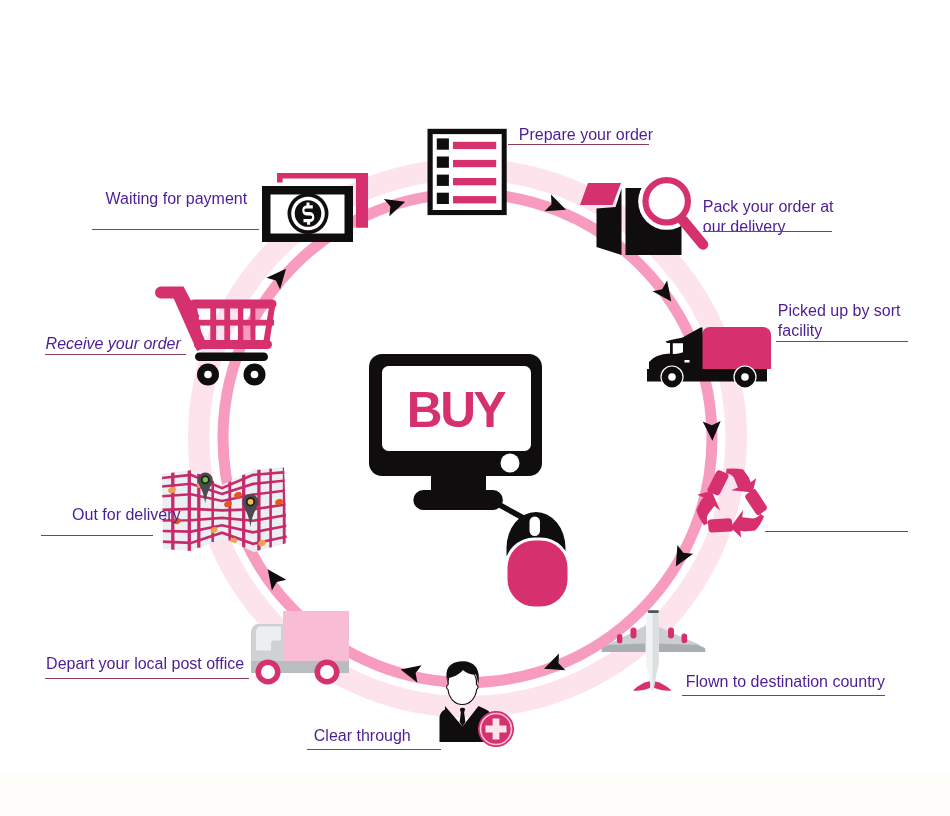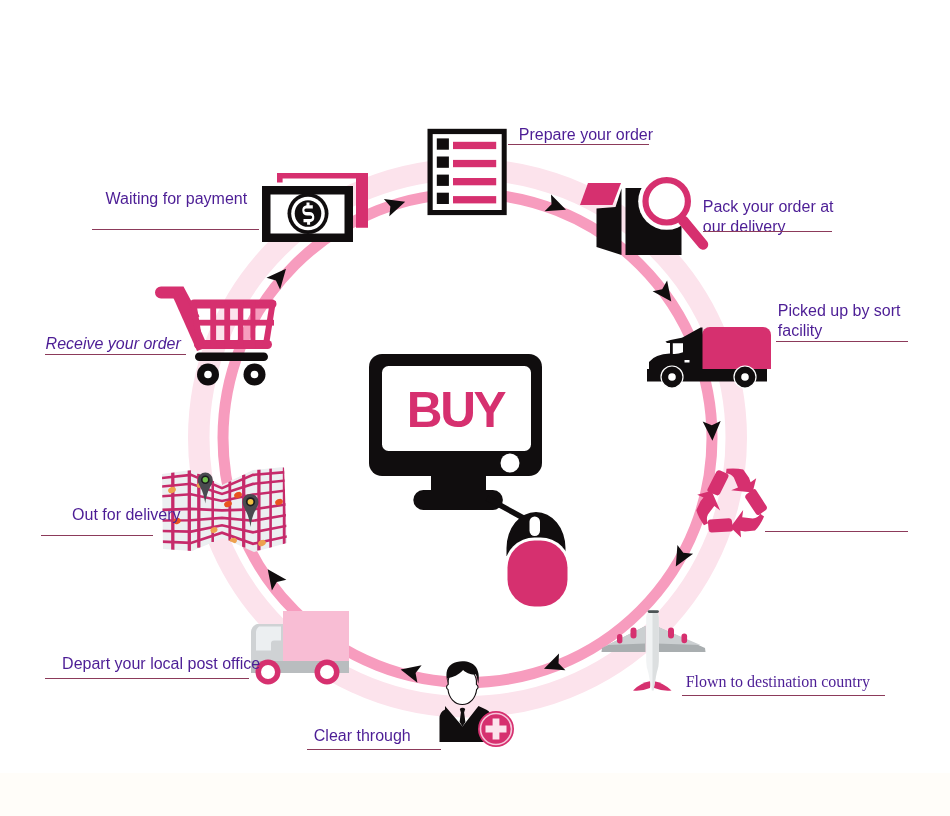--- a/index.html
+++ b/index.html
@@ -228,25 +228,25 @@
   <div class="ul" style="left:775.6px;top:341.2px;width:132.1px;"></div>
   <div class="lbl" style="left:45.6px;top:334.0px;font-style:italic;">
       <span>Receive your order</span>
     </div>
   <div class="ul" style="left:44.5px;top:354.1px;width:141.4px;"></div>
   <div class="ul" style="left:765.2px;top:530.8px;width:143.0px;"></div>
   <div class="lbl" style="left:44.1px;top:505px;margin-left:28px;">
       <span>Out for delivery</span>
     </div>
   <div class="ul" style="left:41.2px;top:534.5px;width:111.7px;"></div>
-  <div class="lbl" style="left:46.1px;top:653.7px;margin-left:16px;">
+  <div class="lbl" style="left:46.1px;top:653.7px;">
       <span>Depart your local post office</span>
     </div>
   <div class="ul" style="left:44.9px;top:677.9px;width:204.5px;"></div>
-  <div class="lbl" style="left:685.7px;top:671.8px;font-family:Liberation Serif, serif;">
+  <div class="lbl" style="left:685.7px;top:671.8px;">
       <span>Flown to destination country</span>
     </div>
   <div class="ul" style="left:682.1px;top:694.8px;width:203.4px;"></div>
   <div class="lbl" style="left:313.8px;top:725.6px;">
       <span>Clear through</span>
     </div>
   <div class="ul" style="left:307.2px;top:749.4px;width:133.8px;"></div>
 
 </div>
 

